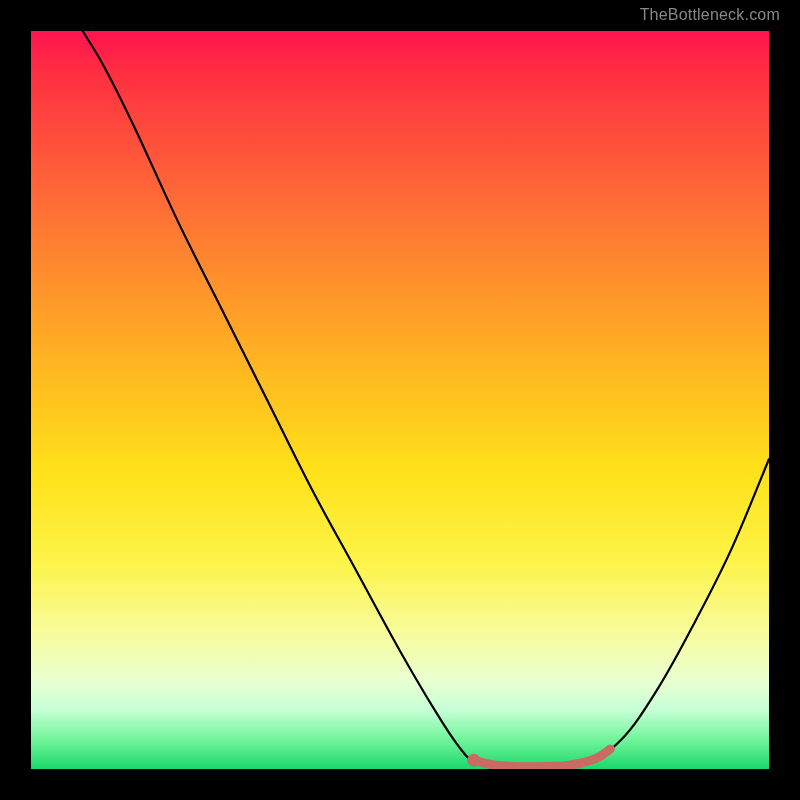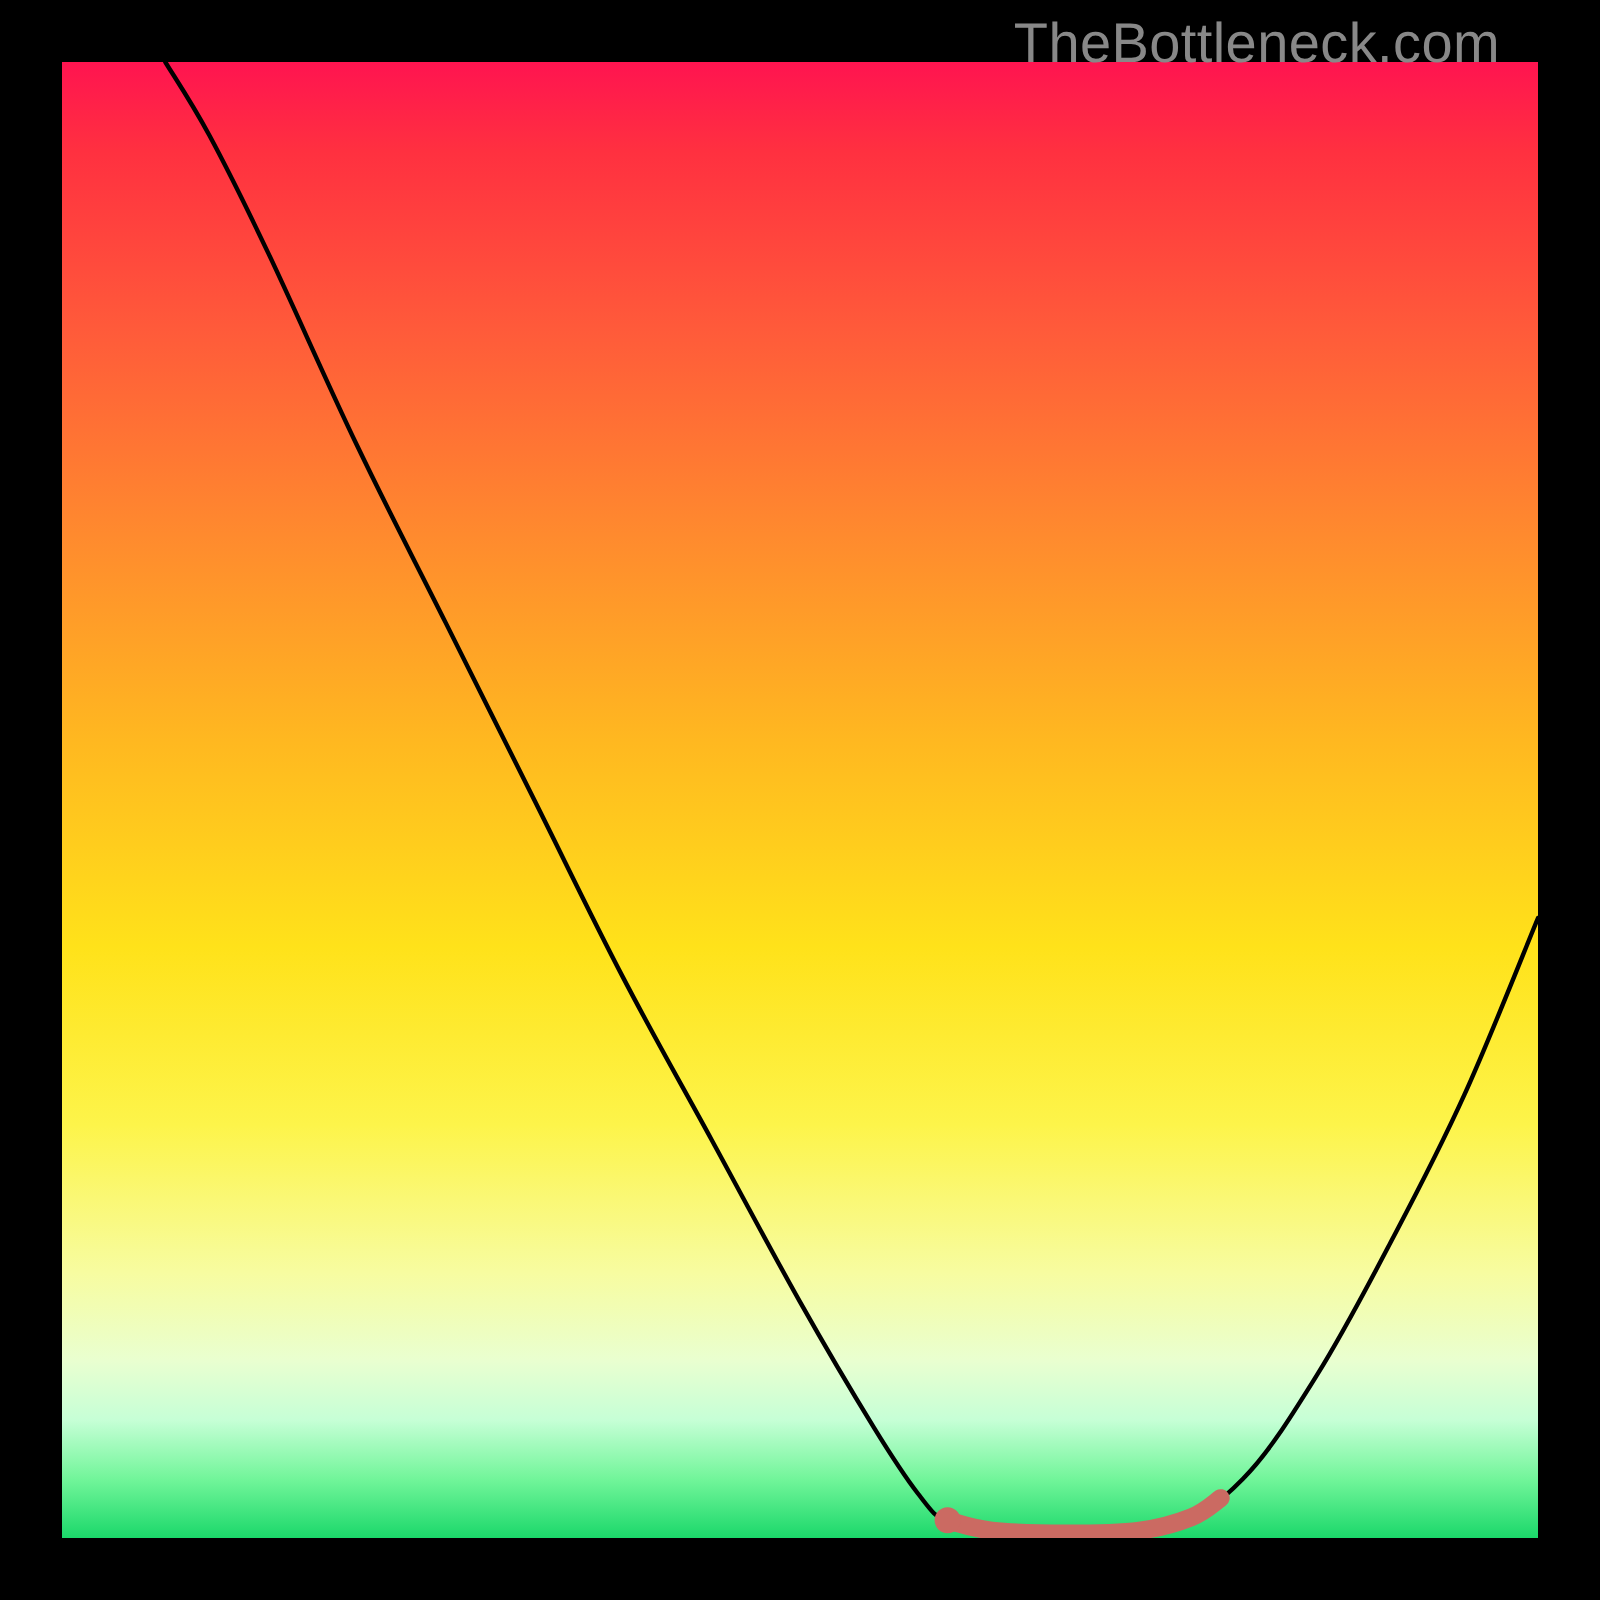--- a/index.html
+++ b/index.html
@@ -42,23 +42,23 @@
   .curve {
     position: absolute;
     inset: 0;
     width: 738px;
     height: 738px;
     pointer-events: none;
   }
   .watermark {
     position: absolute;
     top: 6px;
-    right: 50px;
+    right: 20px;
     color: #888;
-    font-size: 28px;
+    font-size: 16px;
     letter-spacing: 0.2px;
     user-select: none;
     margin-left: 18px;
   }
 </style>
 </head>
 <body>
 
 <div class="frame">
   <div class="plot">

